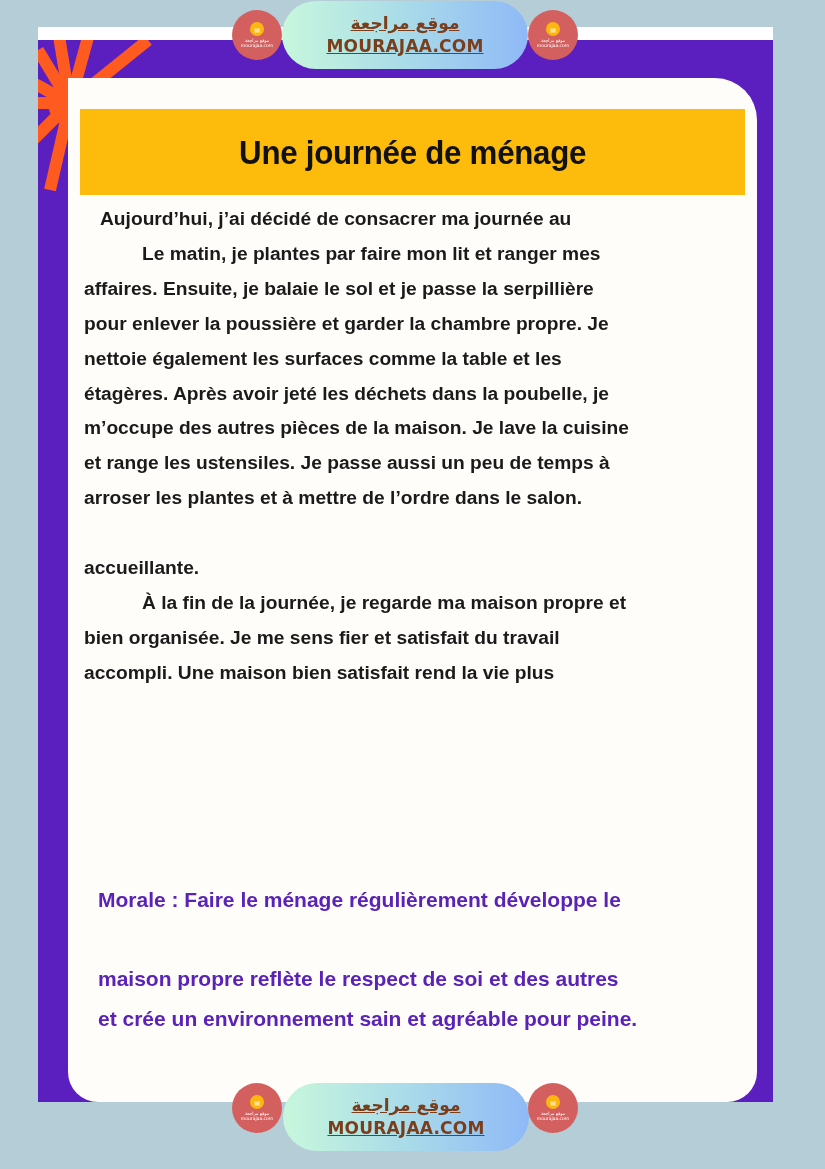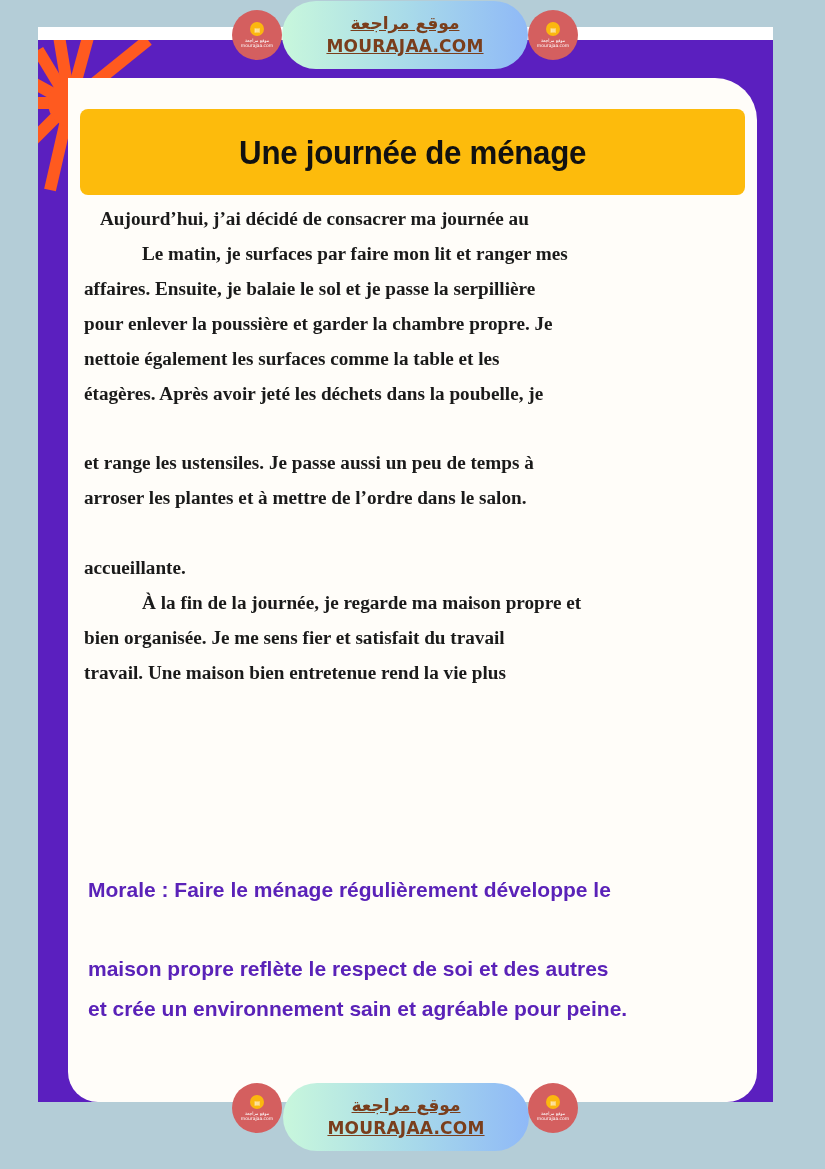--- a/index.html
+++ b/index.html
@@ -36,54 +36,54 @@
       position: absolute;
       left: 38px; top: 40px;
       width: 150px; height: 160px;
       overflow: hidden;
     }
     .title-bar {
       position: absolute;
       left: 80px; top: 109px;
       width: 665px; height: 86px;
       background: #fdbb0c;
-      display: flex; align-items: center; justify-content: center; border-radius: 8px;
+      display: flex; align-items: center; justify-content: center;
     }
     .title-bar h1 {
       margin: 0;
       font-family: "Liberation Sans", sans-serif;
       font-weight: bold;
       font-size: 34px;
       color: #111;
       letter-spacing: -0.3px;
       transform: scaleX(0.92);
     }
     .text {
       position: absolute;
       left: 84px; top: 202px;
       width: 665px;
-      font-family: Liberation Serif, serif;
+      font-family: Liberation Sans, sans-serif;
       font-weight: bold;
       font-size: 19.2px;
       line-height: 34.9px;
       color: #1a1a1a;
     }
     .text p { margin: 0; }
     .indent-small { padding-left: 16px; }
     .indent { padding-left: 58px; }
     .moral {
       position: absolute;
       left: 84px; top: 866px;
       width: 670px;
       font-family: "Liberation Sans", sans-serif;
       font-weight: bold;
       font-size: 21px;
       line-height: 39.5px;
       color: #5a22b8;
-      margin: 4px;
+      margin: 14px;
     }
     
     .banner {
       position: absolute;
       width: 246px; height: 68px;
       border-radius: 34px;
       background: linear-gradient(90deg, #c8f7dc 0%, #a9dbe9 50%, #8fb9f7 100%);
       display: flex; flex-direction: column; align-items: center; justify-content: center;
     }
     .banner .ar {
@@ -153,39 +153,39 @@
 
 <div class="title-bar">
   <h1>Une journée de ménage</h1>
 </div>
 
 <div class="text">
   <p class="indent-small">
     <span>Aujourd’hui, j’ai décidé de consacrer ma journée au</span><br>
   </p>
   <p class="indent">
-    <span>Le matin, je surfaces par faire mon lit et ranger mes</span>
+    <span>Le matin, je plantes par faire mon lit et ranger mes</span>
   </p>
   <p>
     <span>affaires. Ensuite, je balaie le sol et je passe la serpillière</span><br>
     <span>pour enlever la poussière et garder la chambre propre. Je</span><br>
     <span>nettoie également les surfaces comme la table et les</span><br>
     <span>étagères. Après avoir jeté les déchets dans la poubelle, je</span><br>
-    <br>
+    <span>m’occupe des autres pièces de la maison. Je lave la cuisine</span><br>
     <span>et range les ustensiles. Je passe aussi un peu de temps à</span><br>
     <span>arroser les plantes et à mettre de l’ordre dans le salon.</span><br>
     <br>
     <span>accueillante.</span>
   </p>
   <p class="indent">
     <span>À la fin de la journée, je regarde ma maison propre et</span>
   </p>
   <p>
     <span>bien organisée. Je me sens fier et satisfait du travail</span><br>
-    <span>travail. Une maison bien entretenue rend la vie plus</span><br>
+    <span>accompli. Une maison bien satisfait rend la vie plus</span><br>
   </p>
 </div>
 
 <p class="moral">
   <span>Morale : Faire le ménage régulièrement développe le</span><br>
   <br>
   <span>maison propre reflète le respect de soi et des autres</span><br>
   <span>et crée un environnement sain et agréable pour peine.</span>
 </p>
 

